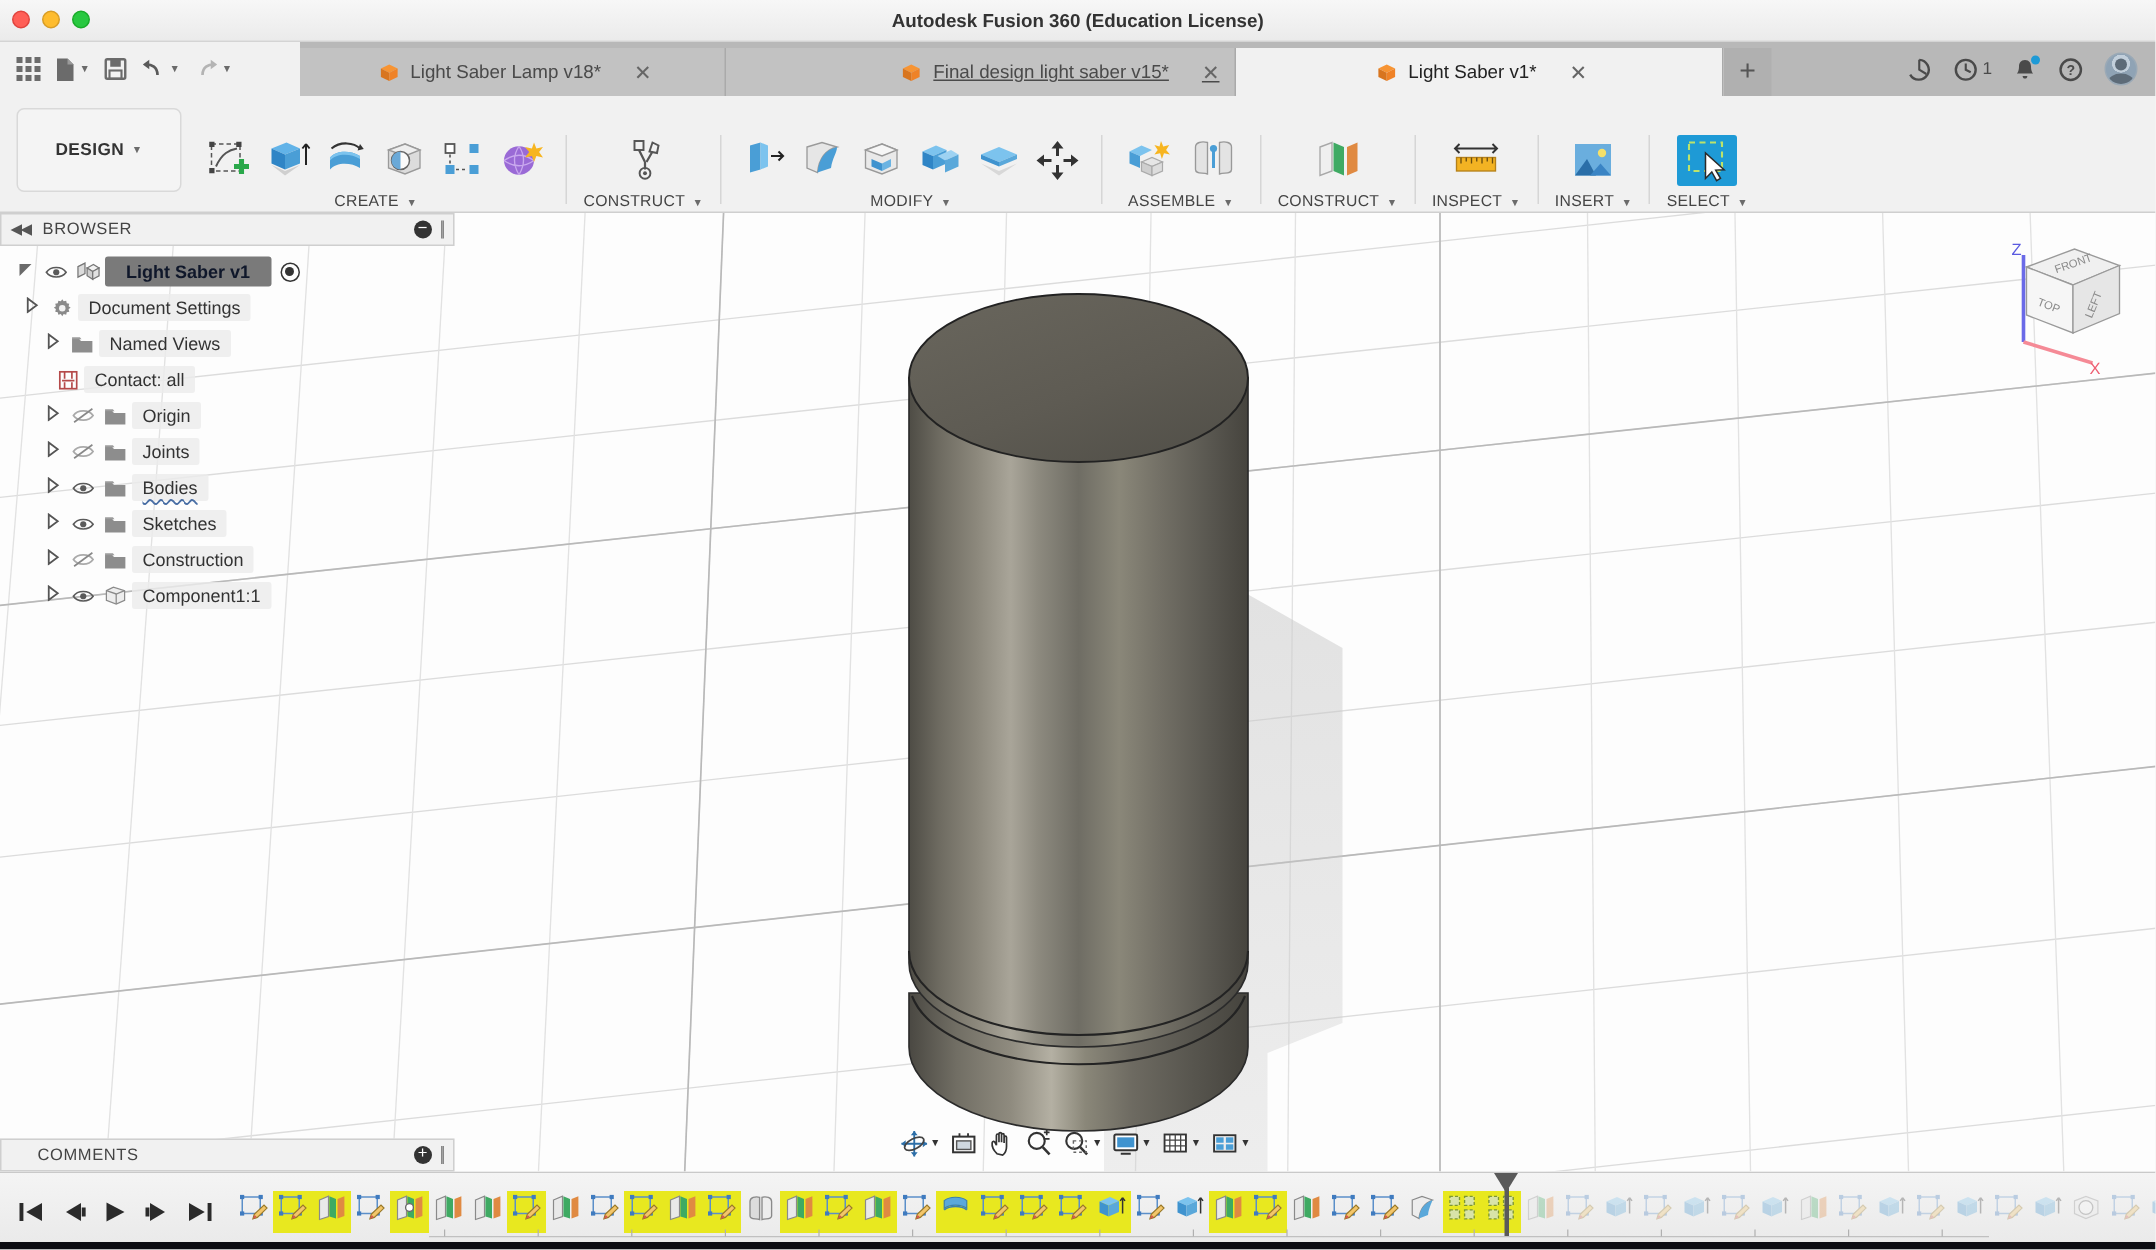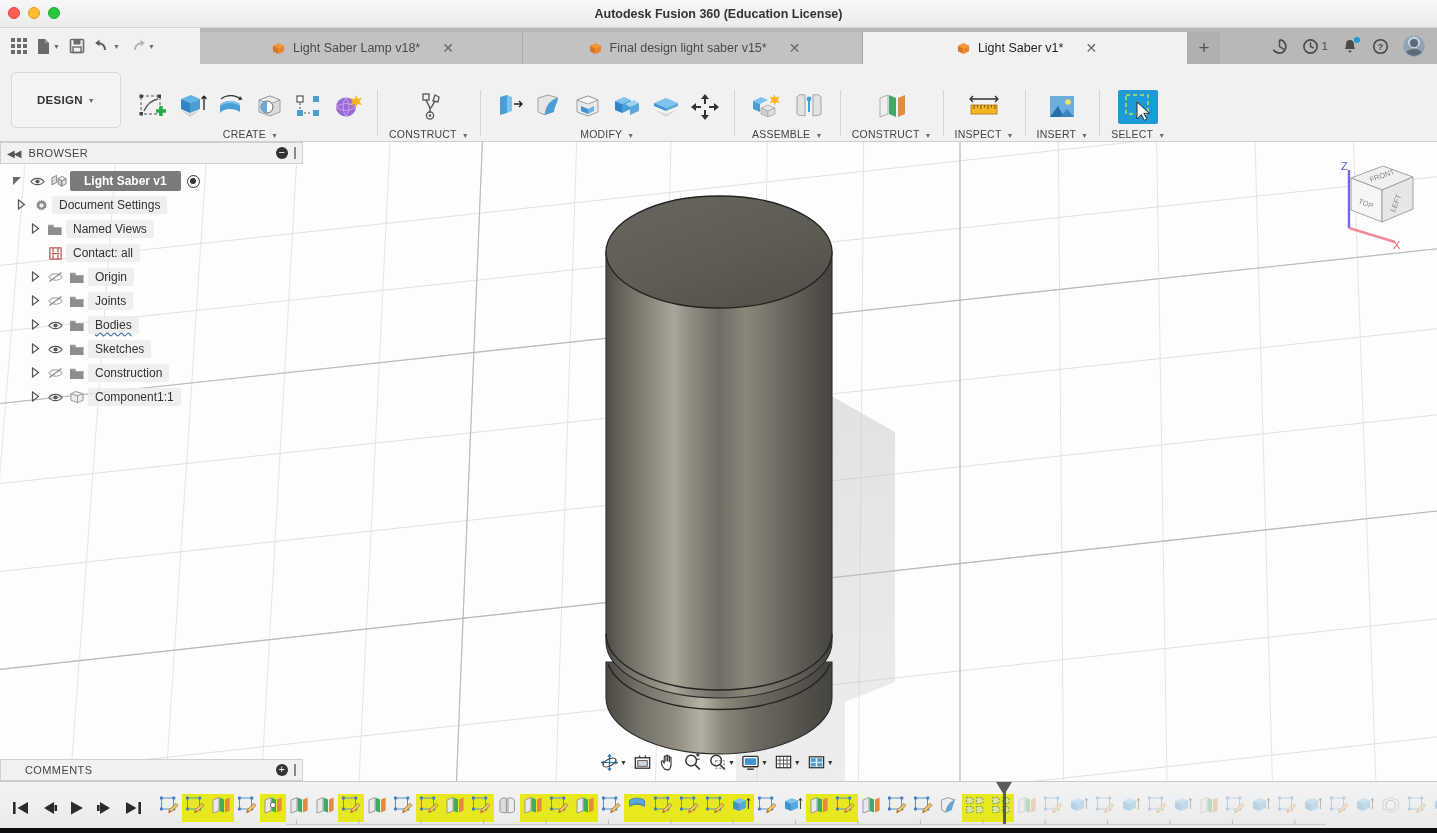--- a/index.html
+++ b/index.html
@@ -52,22 +52,22 @@
     font-size: 12.5px; color: #4a4a4a;
     background: #c4c4c4; cursor: pointer;
     border-right: 1px solid #aaa;
     position: relative;
   }
   .tab.inactive-a { background: #c2c2c2; }
   .tab.active { background: #f1f1f1; color: #222; }
   .tab .cube { width: 13px; height: 13px; flex: 0 0 13px; }
   .tab .label { white-space: nowrap; }
   .tab .x { font-size: 14px; color: #666; margin-left: 14px; line-height: 1; }
-  .tab.t1 { width: 323px; justify-content: center; }
-  .tab.t2 { width: 340px; justify-content: center; }
+  .tab.t1 { width: 284px; justify-content: center; }
+  .tab.t2 { width: 340px; justify-content: flex-end; text-decoration: underline; }
   .tab.active { width: 325px; justify-content: center; }
   .plus-tab {
     width: 32px; height: 32px; background: #b0b0b0; display: flex;
     align-items: center; justify-content: center; font-size: 19px; color: #555; cursor: pointer;
   }
   .tabs-right {
     margin-left: auto; height: 36px; display: flex; align-items: center;
     gap: 14px; padding-right: 12px; padding-left: 14px;
   }
   .tr-ico { position: relative; cursor: pointer; display: flex; align-items: center; gap: 3px; color: #4a4a4a; }
@@ -127,21 +127,21 @@
   .tree { padding-top: 5px; font-size: 12px; color: #333; }
   .node { display: flex; align-items: center; height: 24px; padding-left: 8px; }
   .twisty {
     width: 18px; text-align: center; color: #555; font-size: 10px; cursor: pointer; flex: 0 0 18px;
   }
   .eye { width: 22px; flex: 0 0 22px; display: flex; justify-content: center; cursor: pointer; }
   .n-ico { width: 22px; flex: 0 0 22px; display: flex; justify-content: center; }
   .n-label {
     background: rgba(236,236,236,0.82); padding: 2px 7px; border-radius: 2px; white-space: nowrap;
   }
-  .node.root .n-label { background: #7a7a7a; color: #ffffff; font-weight: bold; padding: 3px 14px; }
+  .node.root .n-label { background: #7a7a7a; color: #0f172a; font-weight: bold; padding: 3px 14px; }
   .n-label.squiggle { text-decoration: underline wavy #4a6fa5; text-underline-offset: 3px; }
   .radio-dot {
     width: 13px; height: 13px; border-radius: 50%; border: 1.5px solid #333;
     margin-left: 6px; display: flex; align-items: center; justify-content: center; cursor: pointer;
   }
   .radio-dot i { width: 6px; height: 6px; border-radius: 50%; background: #333; display: block; }
 
   .comments {
     position: absolute; left: 0; bottom: 0; width: 303px;
   }
@@ -790,21 +790,21 @@
         </span>
         <span class="n-ico">
           <svg width="16" height="13" viewBox="0 0 17 14">
             <path d="M1 3 h5 l1.4 1.6 h8.2 v8.4 h-14.6 z" fill="#8d8d8d"></path>
             <path d="M1 2 h5.6 l1.2 1.4 h-6.8 z" fill="#9c9c9c"></path>
           </svg>
         </span>
         <span class="n-label">Named Views</span>
       </div>
 
-      <div class="node" style="padding-left:44px">
+      <div class="node" style="padding-left:34px">
         <span class="n-ico">
           <svg width="15" height="15" viewBox="0 0 16 16">
             <rect x="2" y="2" width="12" height="12" fill="none" stroke="#b54a4a" stroke-width="1.2"></rect>
             <path d="M5.4 2 v5 M10.6 2 v5 M5.4 9.4 v4.6 M10.6 9.4 v4.6" stroke="#b54a4a" stroke-width="1.2"></path>
             <path d="M3.6 8.2 h8.8" stroke="#b54a4a" stroke-width="1.2"></path>
           </svg>
         </span>
         <span class="n-label">Contact: all</span>
       </div>
 

